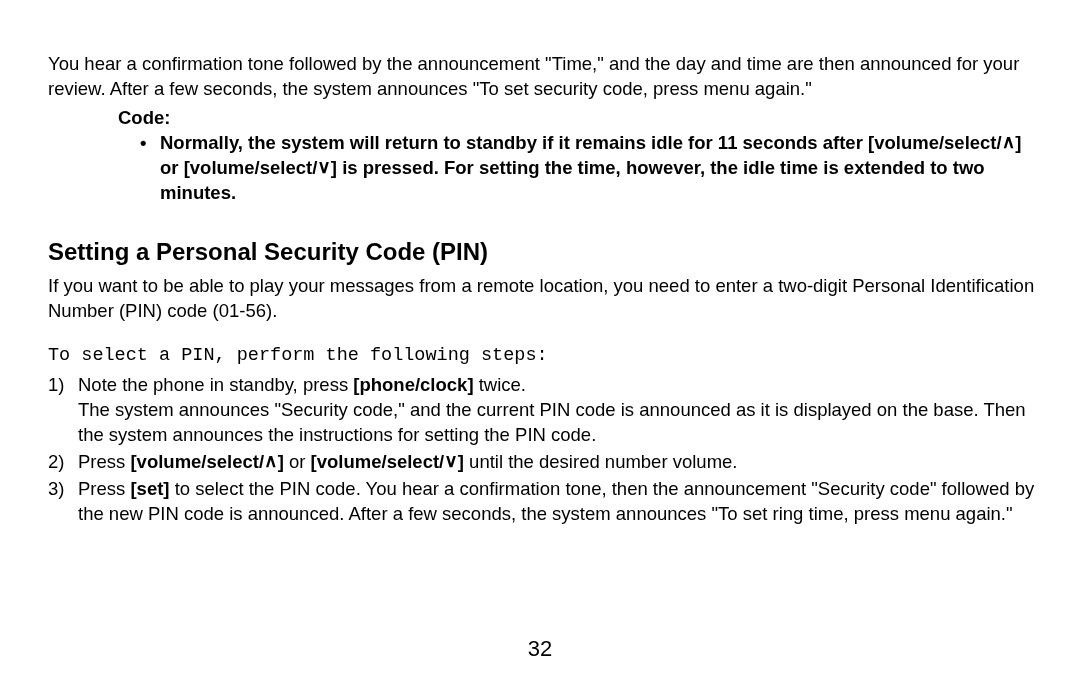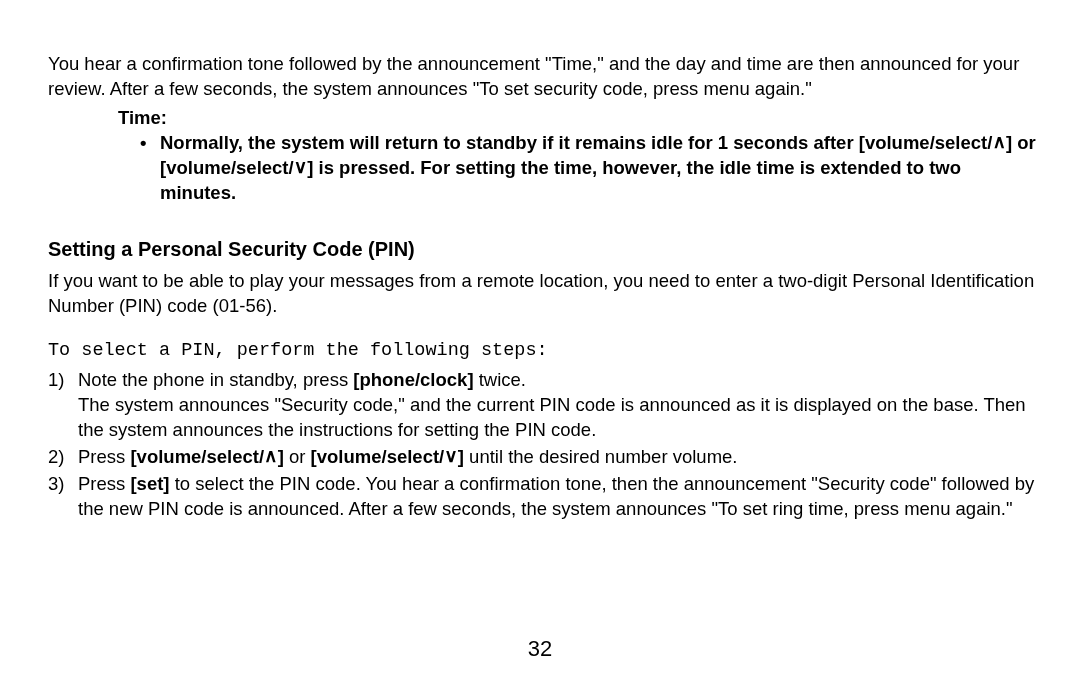--- a/index.html
+++ b/index.html
@@ -38,21 +38,21 @@
       padding-left: 20px;
       margin-bottom: 2px;
     }
     .note-list li::before {
       content: "•";
       position: absolute;
       left: 0;
       top: 0;
     }
     .heading {
-      font-size: 20px;
+      font-size: 24px;
       font-weight: bold;
       margin-top: 30px;
       margin-bottom: 6px;
     }
     .section-para {
       margin-bottom: 20px;
     }
     .steps-intro {
       margin-bottom: 4px;
       font-family: Liberation Mono, monospace;
@@ -90,24 +90,24 @@
       transform: translateX(-50%);
       font-size: 22px;
     }
   </style>
 </head>
 <body>
 
 <p class="intro-para">You hear a confirmation tone followed by the announcement "Time," and the day and time are then announced for your review. After a few seconds, the system announces "To set security code, press menu again."</p>
 
 <div class="note-block">
-  <div class="note-label">Time:</div>
+  <div class="note-label">Code:</div>
   <ul class="note-list">
     <li>
-      <span>Normally, the system will return to standby if it remains idle for 1 seconds after [volume/select/</span><span class="arrow-up">∧</span><span>] or [volume/select/</span><span class="arrow-down">∨</span><span>] is pressed. For setting the time, however, the idle time is extended to two minutes.</span>
+      <span>Normally, the system will return to standby if it remains idle for 11 seconds after [volume/select/</span><span class="arrow-up">∧</span><span>] or [volume/select/</span><span class="arrow-down">∨</span><span>] is pressed. For setting the time, however, the idle time is extended to two minutes.</span>
     </li>
   </ul>
 </div>
 
 <h2 class="heading">Setting a Personal Security Code (PIN)</h2>
 
 <p class="section-para">If you want to be able to play your messages from a remote location, you need to enter a two-digit Personal Identification Number (PIN) code (01-56).</p>
 
 <p class="steps-intro">To select a PIN, perform the following steps:</p>
 

